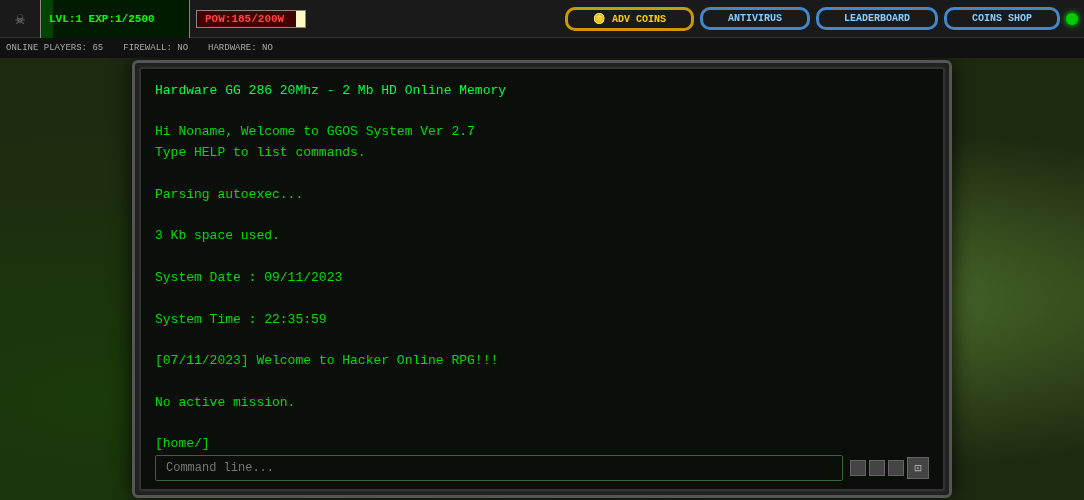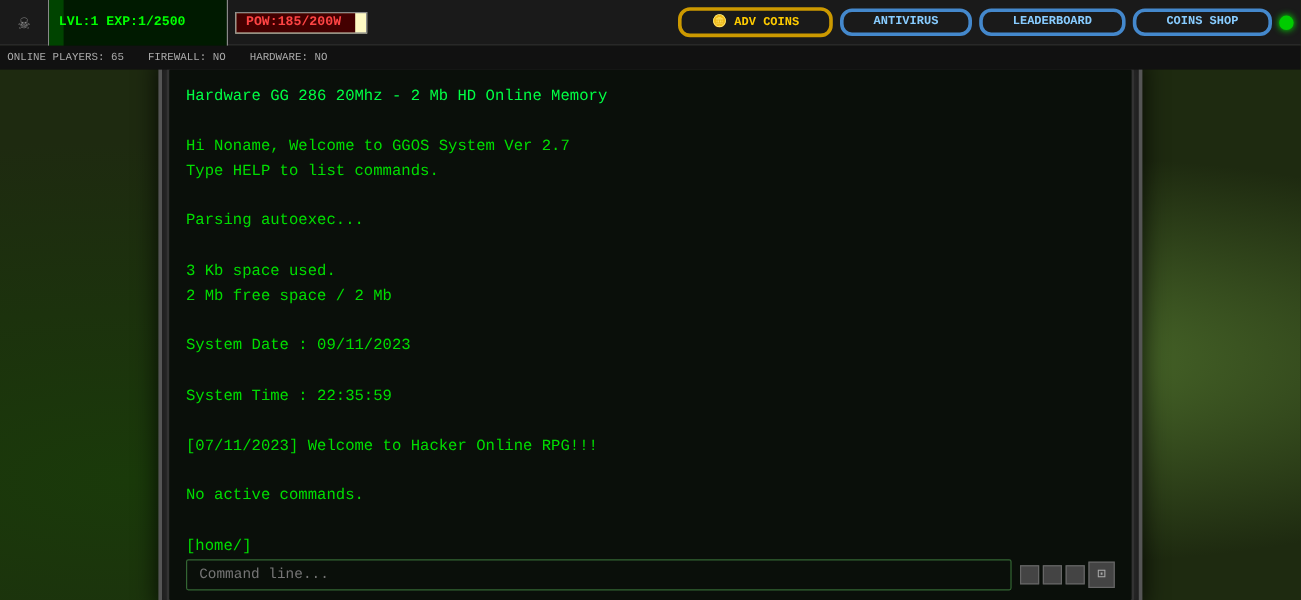--- a/index.html
+++ b/index.html
@@ -334,29 +334,28 @@
       <div class="terminal-screen" id="terminal-output">
 
       <div class="terminal-line bright">Hardware GG 286 20Mhz - 2 Mb HD Online Memory</div>
           <div class="terminal-line">&nbsp;</div>
           <div class="terminal-line">Hi Noname, Welcome to GGOS System Ver 2.7</div>
           <div class="terminal-line">Type HELP to list commands.</div>
           <div class="terminal-line">&nbsp;</div>
           <div class="terminal-line">Parsing autoexec...</div>
           <div class="terminal-line">&nbsp;</div>
           <div class="terminal-line">3 Kb space used.</div>
-          <div class="terminal-line">2 Mb free space / 2 Mb</div>
           <div class="terminal-line">&nbsp;</div>
           <div class="terminal-line">System Date : 09/11/2023</div>
           <div class="terminal-line">&nbsp;</div>
           <div class="terminal-line">System Time : 22:35:59</div>
           <div class="terminal-line">&nbsp;</div>
           <div class="terminal-line">[07/11/2023] Welcome to Hacker Online RPG!!!</div>
           <div class="terminal-line">&nbsp;</div>
-          <div class="terminal-line">No active commands.</div>
+          <div class="terminal-line">No active mission.</div>
           <div class="terminal-line">&nbsp;</div>
           <div class="terminal-line">[home/]</div>
         </div>
       <div class="cmd-bar">
         <input class="cmd-input" type="text" placeholder="Command line..." style="">
         <div class="cmd-btns">
           <div class="cmd-btn"></div>
           <div class="cmd-btn"></div>
           <div class="cmd-btn"></div>
           <div class="cmd-maximize">⊡</div>

